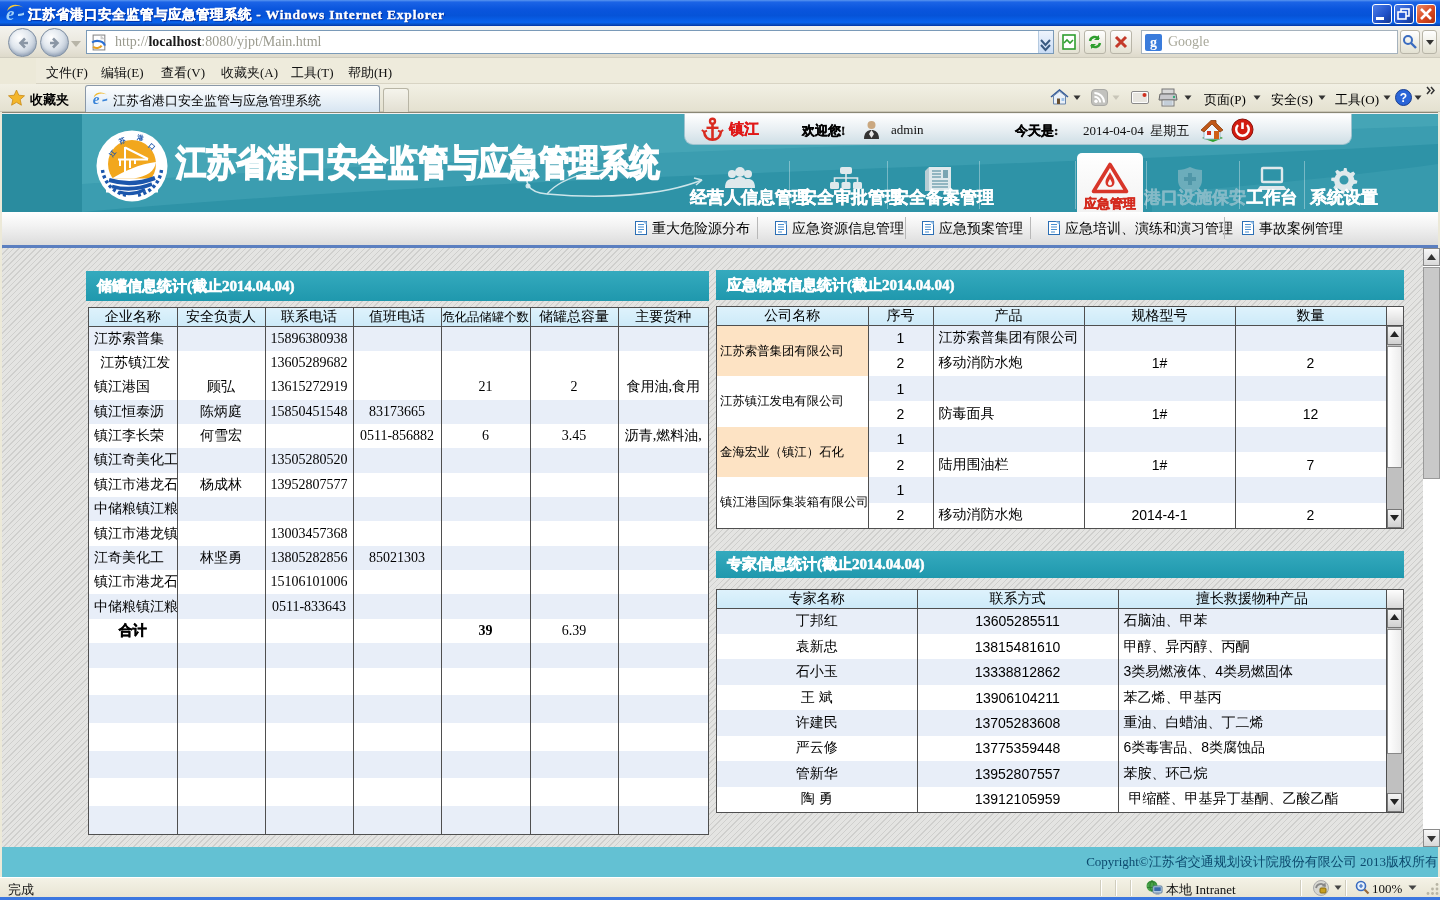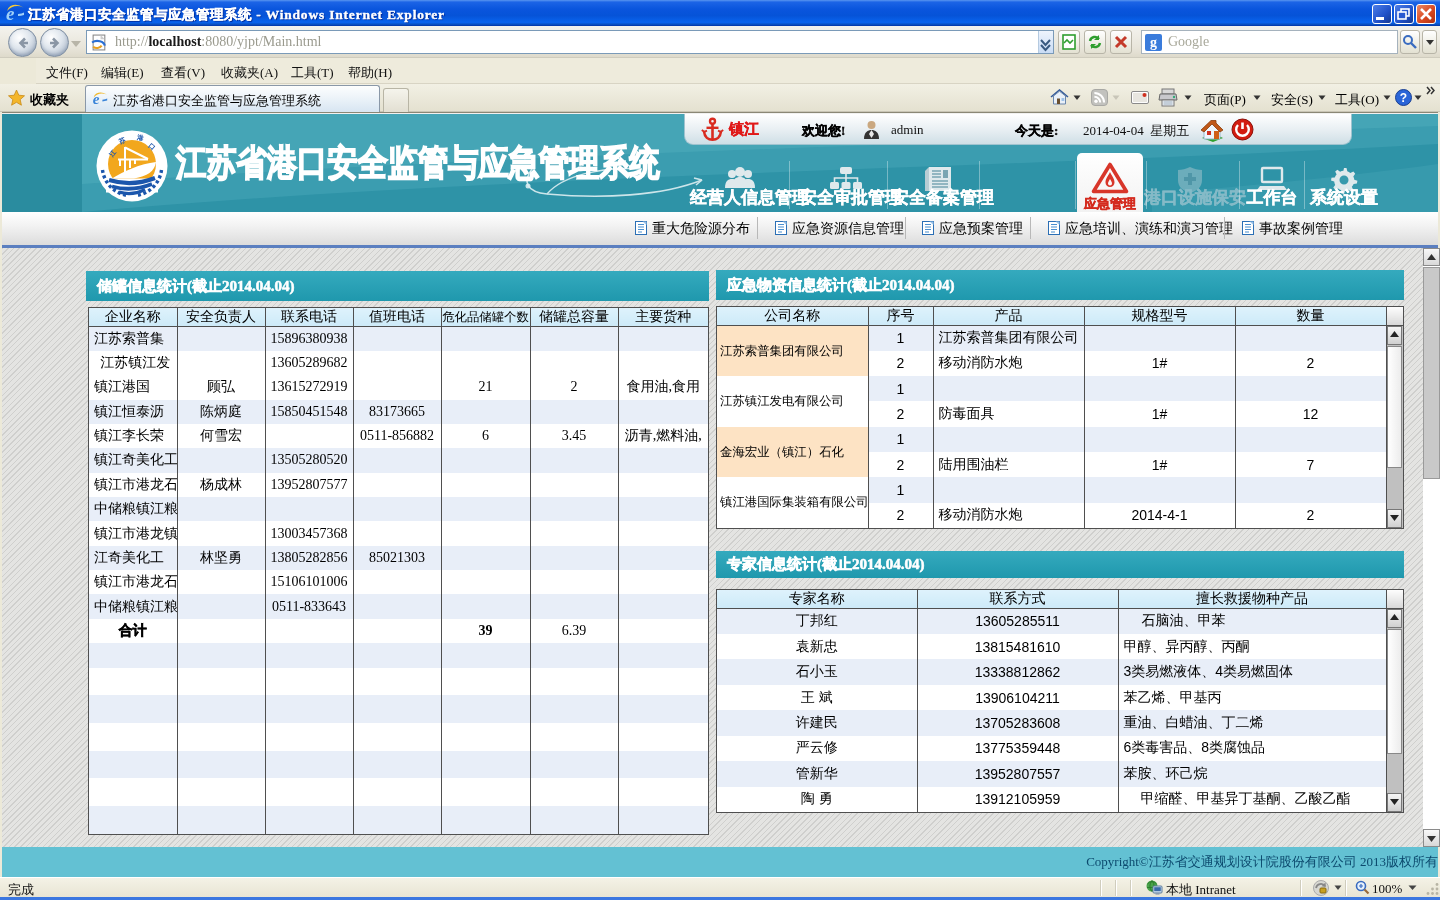--- a/index.html
+++ b/index.html
@@ -798,21 +798,21 @@
               <th>专家名称</th>
               <th>联系方式</th>
               <th>擅长救援物种产品</th>
               <th class="shd"></th>
             </tr>
           </thead>
         <tbody>
         <tr>
               <td class="rb">丁邦红</td>
               <td class="rb">13605285511</td>
-              <td class="rb" style="text-align:left;padding-left:23px">石脑油、甲苯</td>
+              <td class="rb" style="text-align:left;padding-left:5px">石脑油、甲苯</td>
               <td rowspan="8" class="sbcell" id="sb2">
                 <div class="tsb-up"><svg width="13" height="15">
                     <path d="M6.5 4 L11 10 L2 10 Z" fill="#222"></path>
                   </svg></div>
                 <div class="tsb-th" style="top:20px;height:125px;"></div>
                 <div class="tsb-dn"><svg width="13" height="15">
                     <path d="M2 5 L11 5 L6.5 11 Z" fill="#222"></path>
                   </svg></div>
               </td>
             </tr>
@@ -842,21 +842,21 @@
               <td class="rw" style="text-align:left;padding-left:5px">6类毒害品、8类腐蚀品</td>
             </tr>
         <tr>
               <td class="rb">管新华</td>
               <td class="rb">13952807557</td>
               <td class="rb" style="text-align:left;padding-left:5px">苯胺、环己烷</td>
             </tr>
         <tr>
               <td class="rw">陶 勇</td>
               <td class="rw">13912105959</td>
-              <td class="rw" style="text-align:left;padding-left:22px">甲缩醛、甲基异丁基酮、乙酸乙酯</td>
+              <td class="rw" style="text-align:left;padding-left:10px">甲缩醛、甲基异丁基酮、乙酸乙酯</td>
             </tr>
         </tbody>
       </table>
     </div>
 
     <div class="sbcol" style="left:1421px;top:0px;height:599px;background:#fff;">
       <div class="sbbtn" style="top:0px"><svg width="15" height="16">
             <path d="M7.5 5 L12 11 L3 11 Z" fill="#333"></path>
           </svg></div>
       <div style="position:absolute;top:19px;left:0;width:17px;height:212px;background:#c9c9c9;border:1px solid #9a9a9a;"></div>

